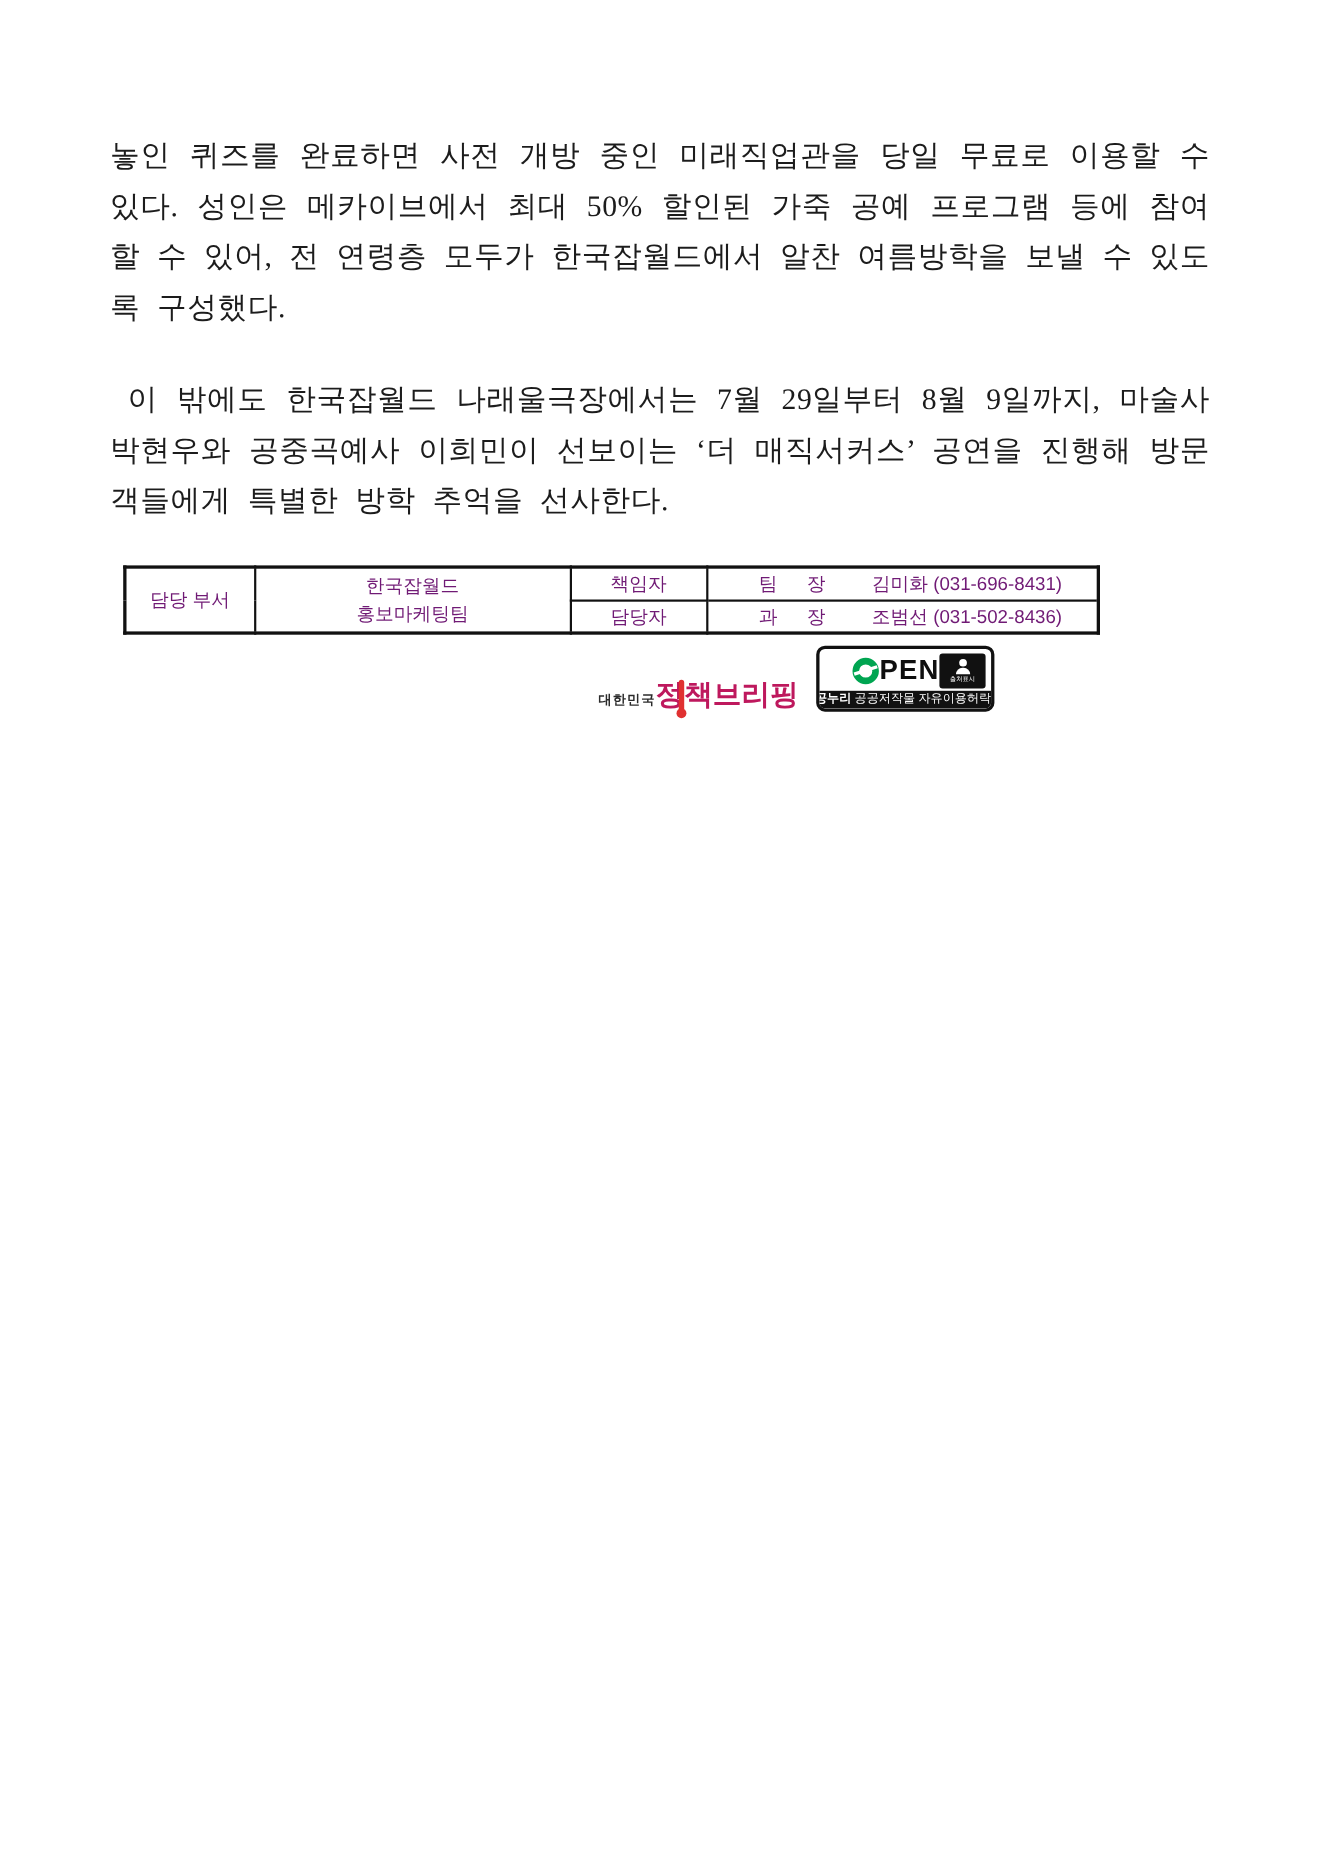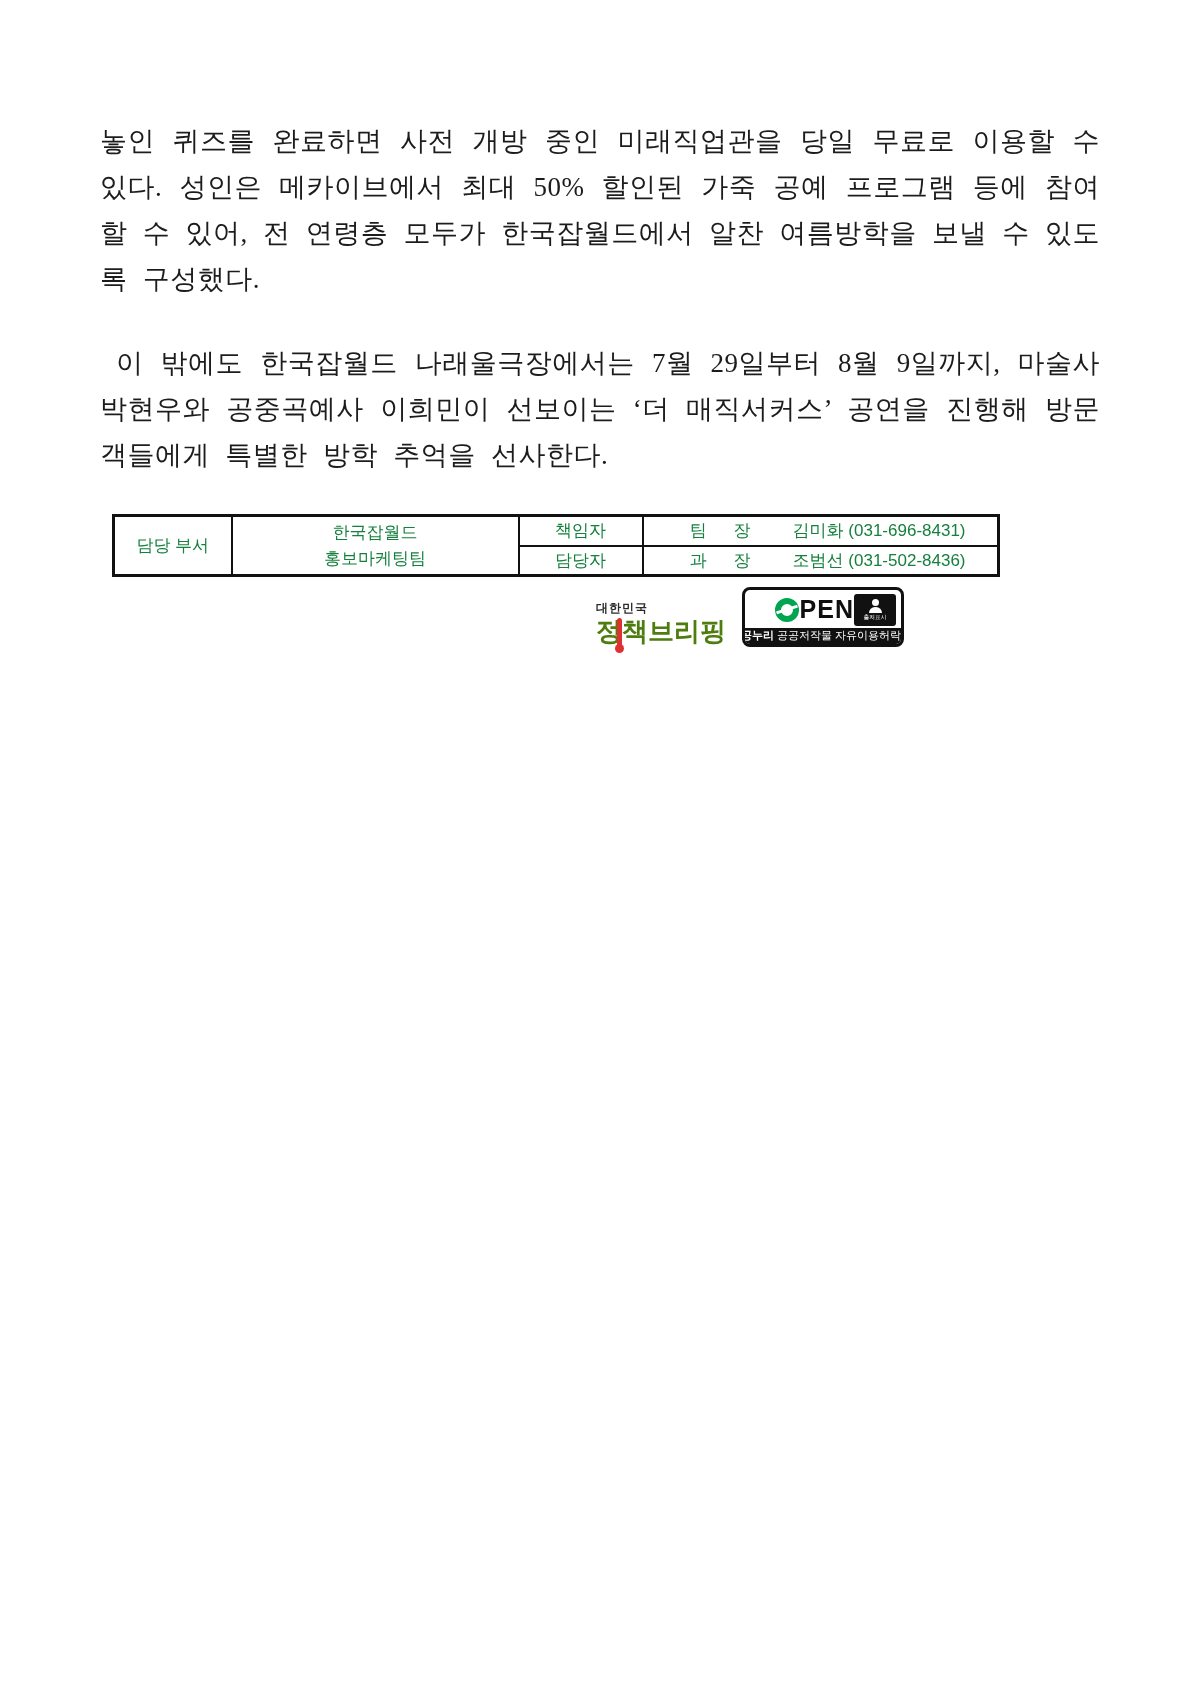--- a/index.html
+++ b/index.html
@@ -27,21 +27,21 @@
   .para-2 { text-indent: 16px; }
 
   
   .contact-table {
     border-collapse: collapse;
     table-layout: fixed;
     width: 876px;
     margin: 36px 0 0 12px;
     font-family: "Liberation Sans", "DejaVu Sans", sans-serif;
     font-size: 17px;
-    color: #15803d;
+    color: #701a75;
     border: 3px solid #111;
   }
   .contact-table td {
     border: 2px solid #111;
     text-align: center;
     vertical-align: middle;
     height: 30px;
     padding: 1px 4px;
   }
   .col-dept  { width: 118px; }
@@ -64,23 +64,23 @@
 
   
   .logo-row {
     display: flex;
     justify-content: flex-end;
     align-items: flex-end;
     gap: 16px;
     margin: 10px 196px 0 0;
     font-family: "Liberation Sans", "DejaVu Sans", sans-serif;
   }
-  .briefing-logo { display: flex; flex-direction: column; align-items: flex-start; padding-bottom: 2px; }
+  .briefing-logo { display: flex; flex-direction: row; align-items: flex-end; padding-bottom: 2px; }
   .briefing-top { font-size: 12px; font-weight: bold; color: #2b2b2b; letter-spacing: 1px; }
-  .briefing-main { font-size: 26px; font-weight: bold; color: #4d7c0f; position: relative; letter-spacing: 0px; line-height: 28px; }
+  .briefing-main { font-size: 26px; font-weight: bold; color: #be185d; position: relative; letter-spacing: 0px; line-height: 28px; }
   .briefing-pin {
     position: absolute; left: 21px; top: 1px;
     width: 5px; height: 32px;
     background: #e03131; border-radius: 3px;
     display: inline-block;
   }
   .briefing-pin::after {
     content: ""; position: absolute; left: -2px; bottom: -3px;
     width: 9px; height: 9px; border-radius: 50%; background: #e03131;
   }

